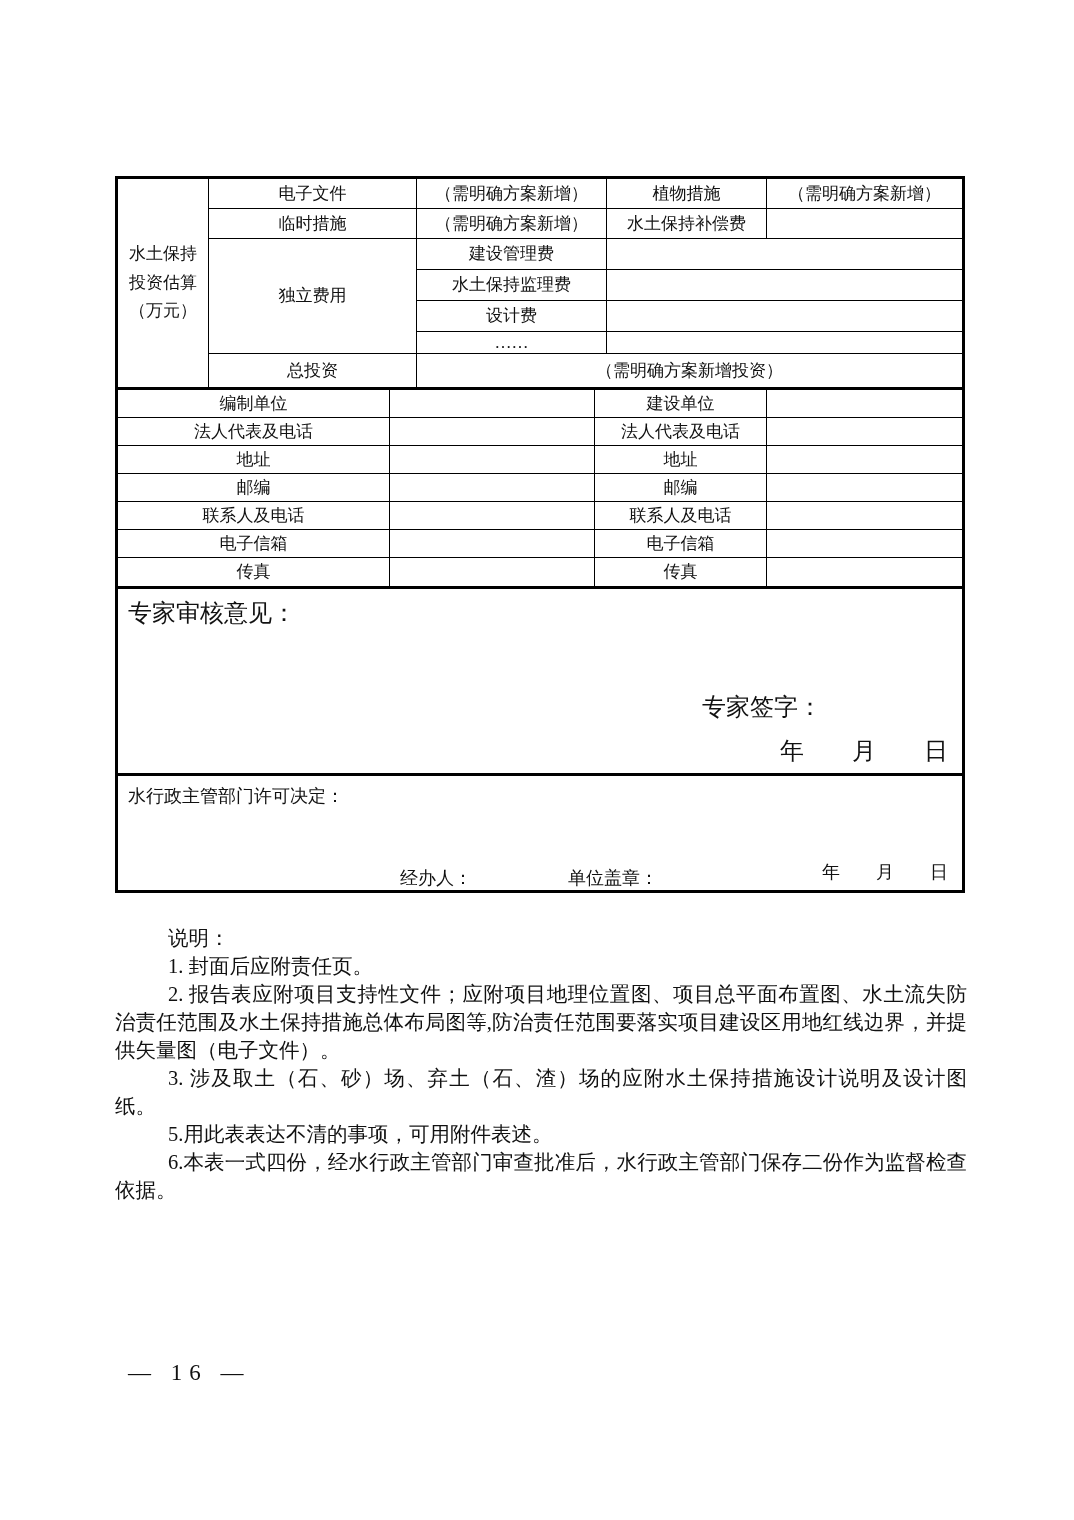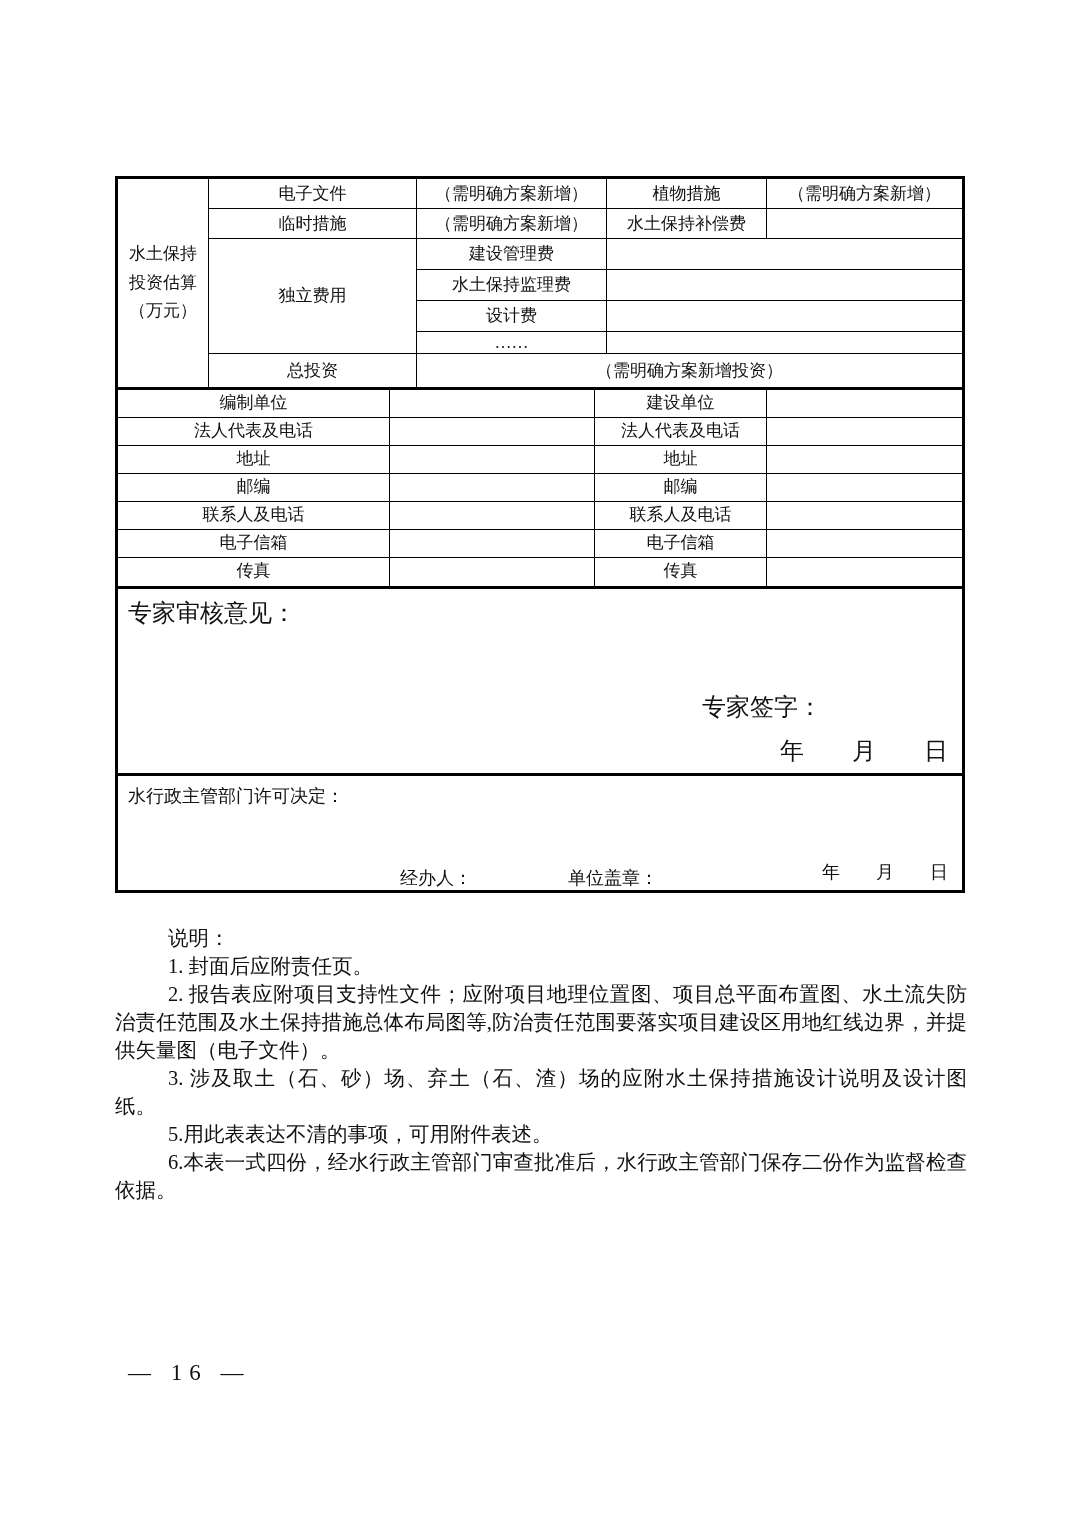--- a/index.html
+++ b/index.html
@@ -37,21 +37,20 @@
   .group-label div { line-height:1.1; }
   .span-r3-7 { grid-row:3/7; grid-column:2; }
   .val-merge { grid-column:4/6; }
   .total-val { grid-column:3/6; }
   
   .sec-contacts {
     display:grid;
     grid-template-columns:272px 205px 172px 1fr;
     grid-auto-rows:28px;
     border-top:3px solid #000;
-    font-family:Liberation Mono, monospace;
   }
   
   .sec-expert { position:relative; height:187px; border-top:3px solid #000; font-size:24px; }
   .sec-authority { position:relative; height:117px; border-top:3px solid #000; font-size:18px; }
   .blk-title { position:absolute; left:10px; top:8px; }
   .expert-sign { position:absolute; right:140px; top:102px; }
   .blk-date { position:absolute; right:14px; bottom:6px; }
   .authority-mid { position:absolute; left:282px; top:90px; display:flex; gap:96px; }
   
   .notes {

